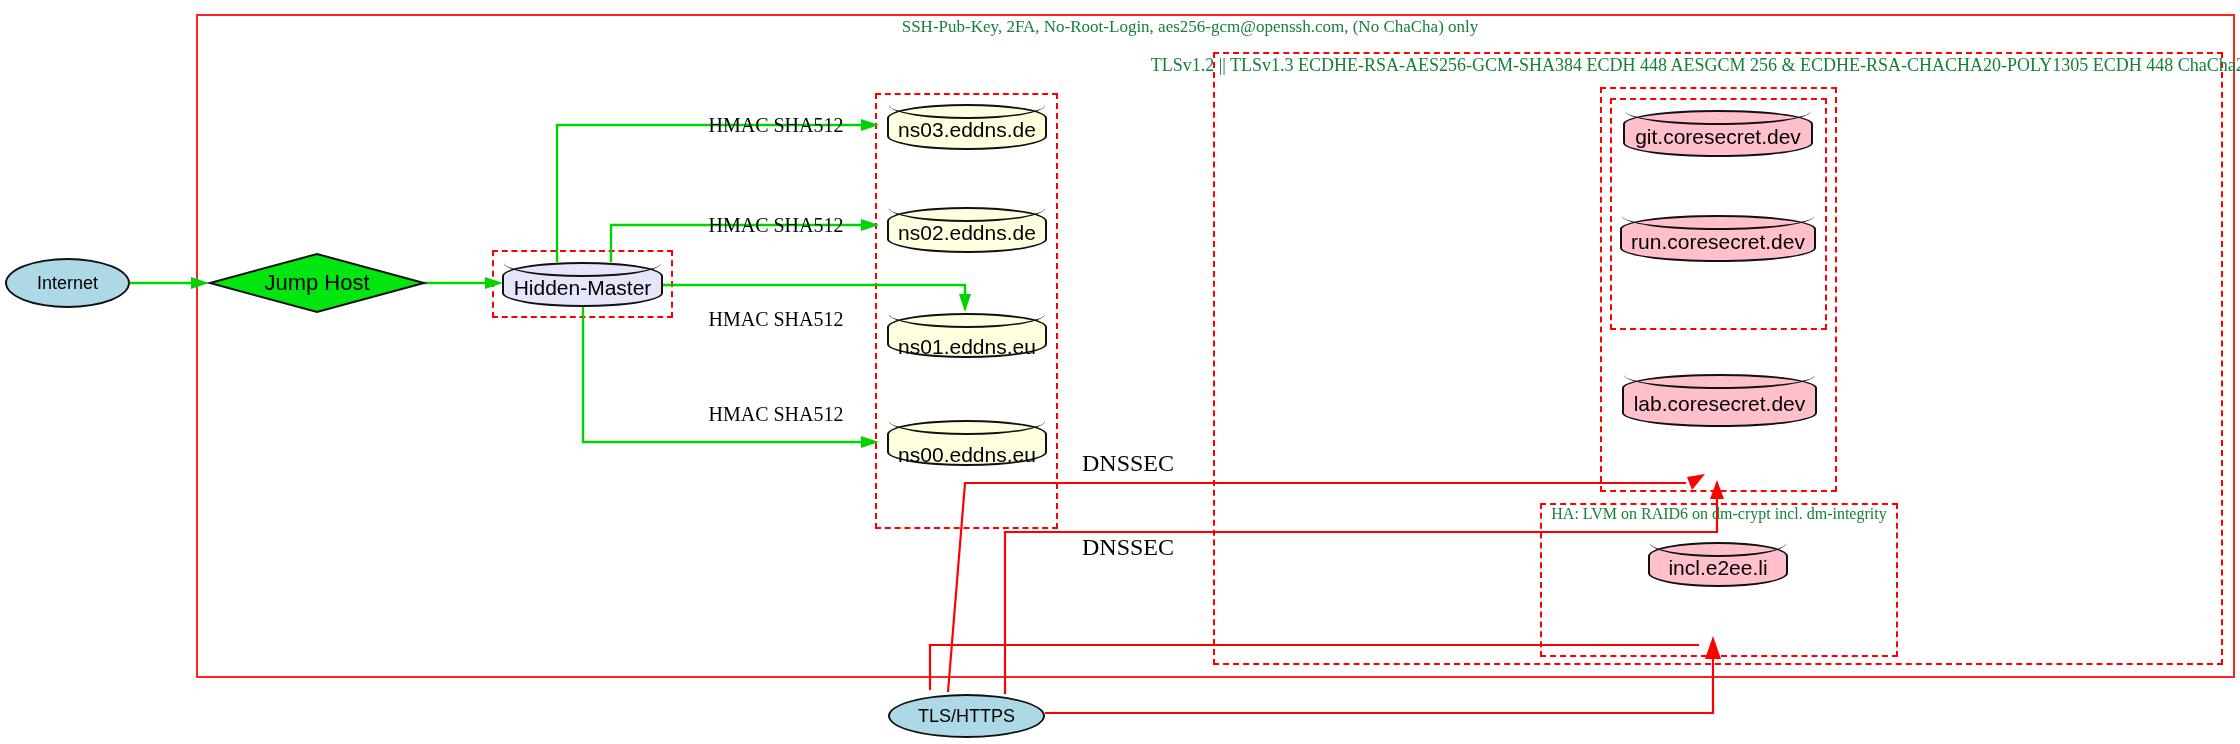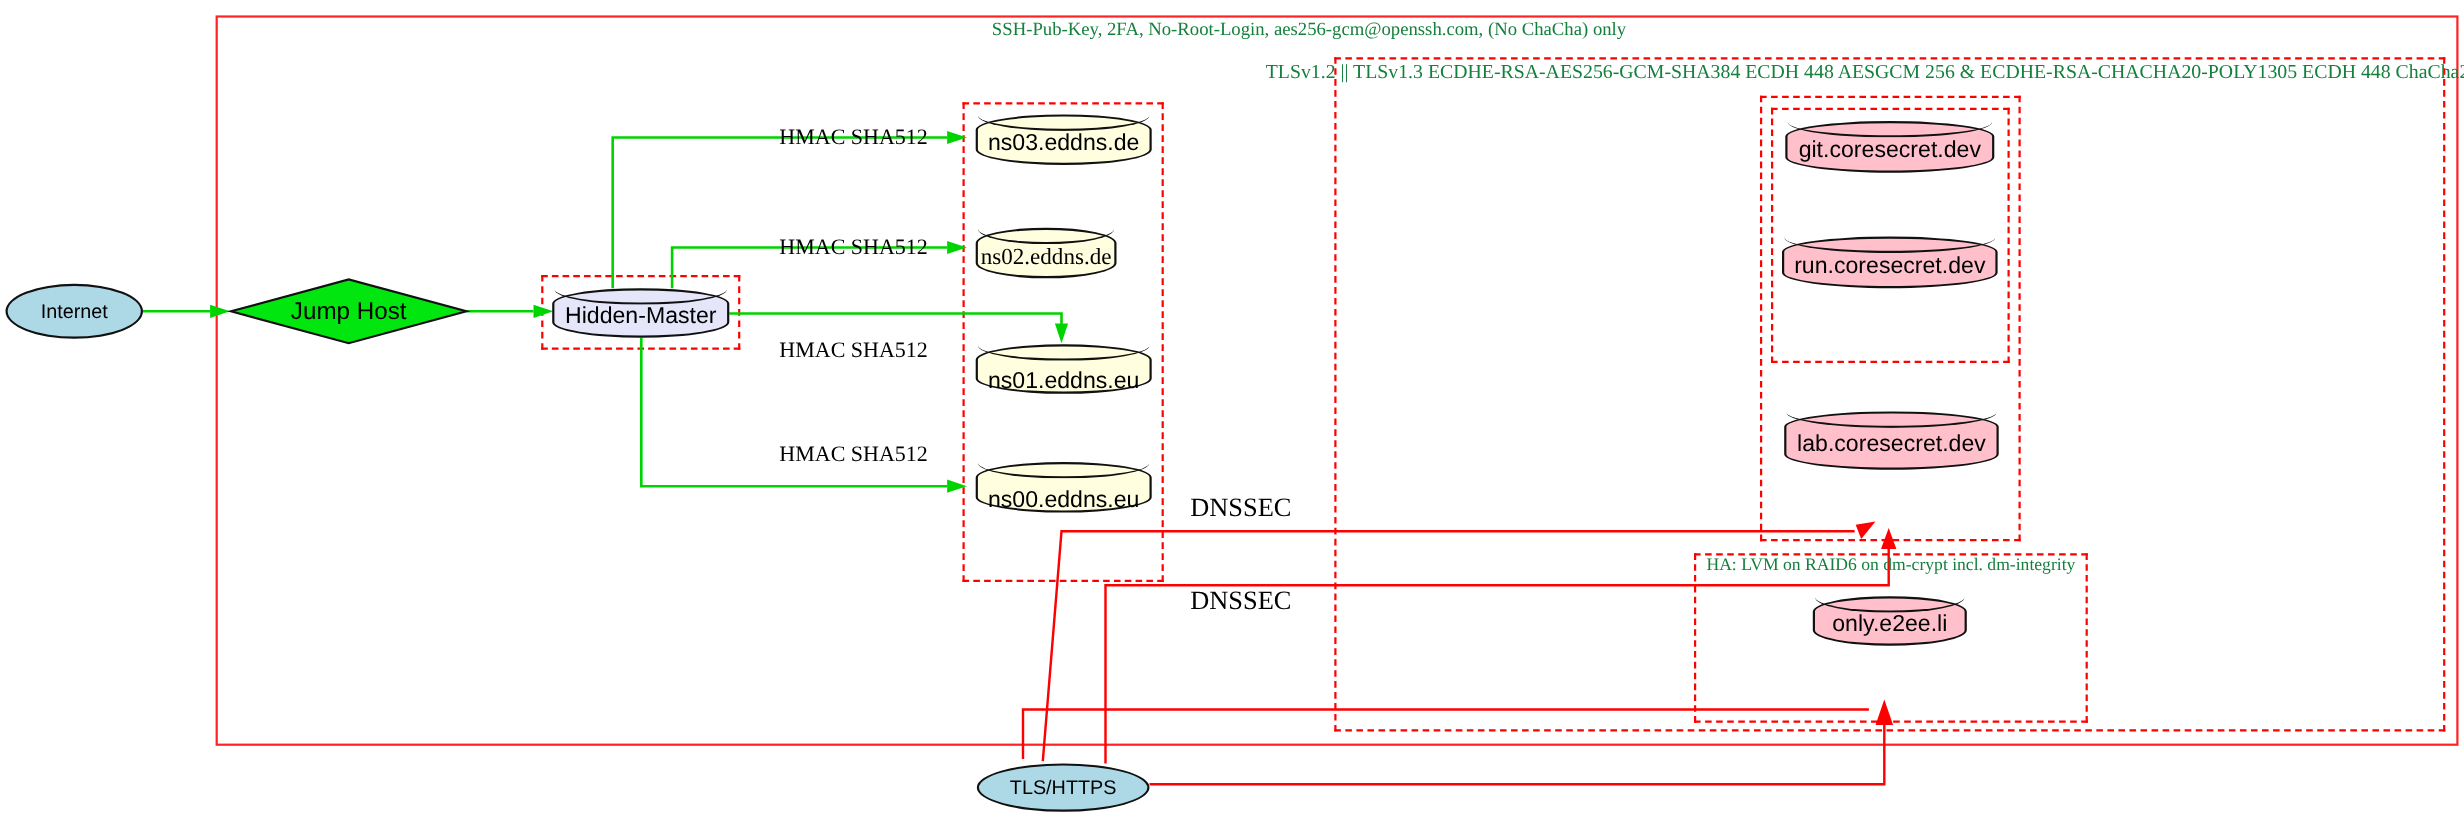--- a/index.html
+++ b/index.html
@@ -47,21 +47,21 @@
   #n-tlshttps{left:888px;top:694px;width:157px;height:44px;background:var(--lightblue);}
   #n-jump{left:217px;top:256px;width:200px;height:54px;background:transparent;
           font-size:22px;z-index:5;}
 
   .cyl{border:2px solid var(--ink);border-radius:50% / 14px;position:absolute;}
   .cyl::before{content:"";position:absolute;left:0;right:0;top:-2px;height:13px;
                border-bottom:2px solid var(--ink);border-radius:50% / 0 0 14px 14px;}
   .cyl span{position:relative;top:3px;}
   #n-hm{left:502px;top:262px;width:161px;height:45px;background:var(--lavender);}
   #n-ns03{left:887px;top:104px;width:160px;height:46px;background:var(--lightyellow);}
-  #n-ns02{left:887px;top:207px;width:128px;height:46px;background:var(--lightyellow);font-family:Liberation Serif, serif;}
+  #n-ns02{left:887px;top:207px;width:160px;height:46px;background:var(--lightyellow);}
   #n-ns01{left:887px;top:313px;width:160px;height:45px;background:var(--lightyellow);align-items:flex-end;}
   #n-ns00{left:887px;top:420px;width:160px;height:46px;background:var(--lightyellow);align-items:flex-end;}
   #n-git{left:1623px;top:110px;width:190px;height:47px;background:var(--pink);}
   #n-run{left:1620px;top:215px;width:196px;height:47px;background:var(--pink);}
   #n-lab{left:1622px;top:374px;width:195px;height:53px;background:var(--pink);}
   #n-cloud{left:1648px;top:542px;width:140px;height:45px;background:var(--pink);}
 </style>
 </head>
 <body>
 
@@ -148,20 +148,20 @@
   <div class="node cyl" id="n-git">
     <span>git.coresecret.dev</span>
   </div>
   <div class="node cyl" id="n-lab">
     <span>lab.coresecret.dev</span>
   </div>
   <div class="node cyl" id="n-run">
     <span>run.coresecret.dev</span>
   </div>
   <div class="node cyl" id="n-cloud">
-    <span>only.e2ee.li</span>
+    <span>incl.e2ee.li</span>
   </div>
 
   <div class="node ellipse" id="n-tlshttps">
     <span>TLS/HTTPS</span>
   </div>
 
 </div>
 
 </body></html>

